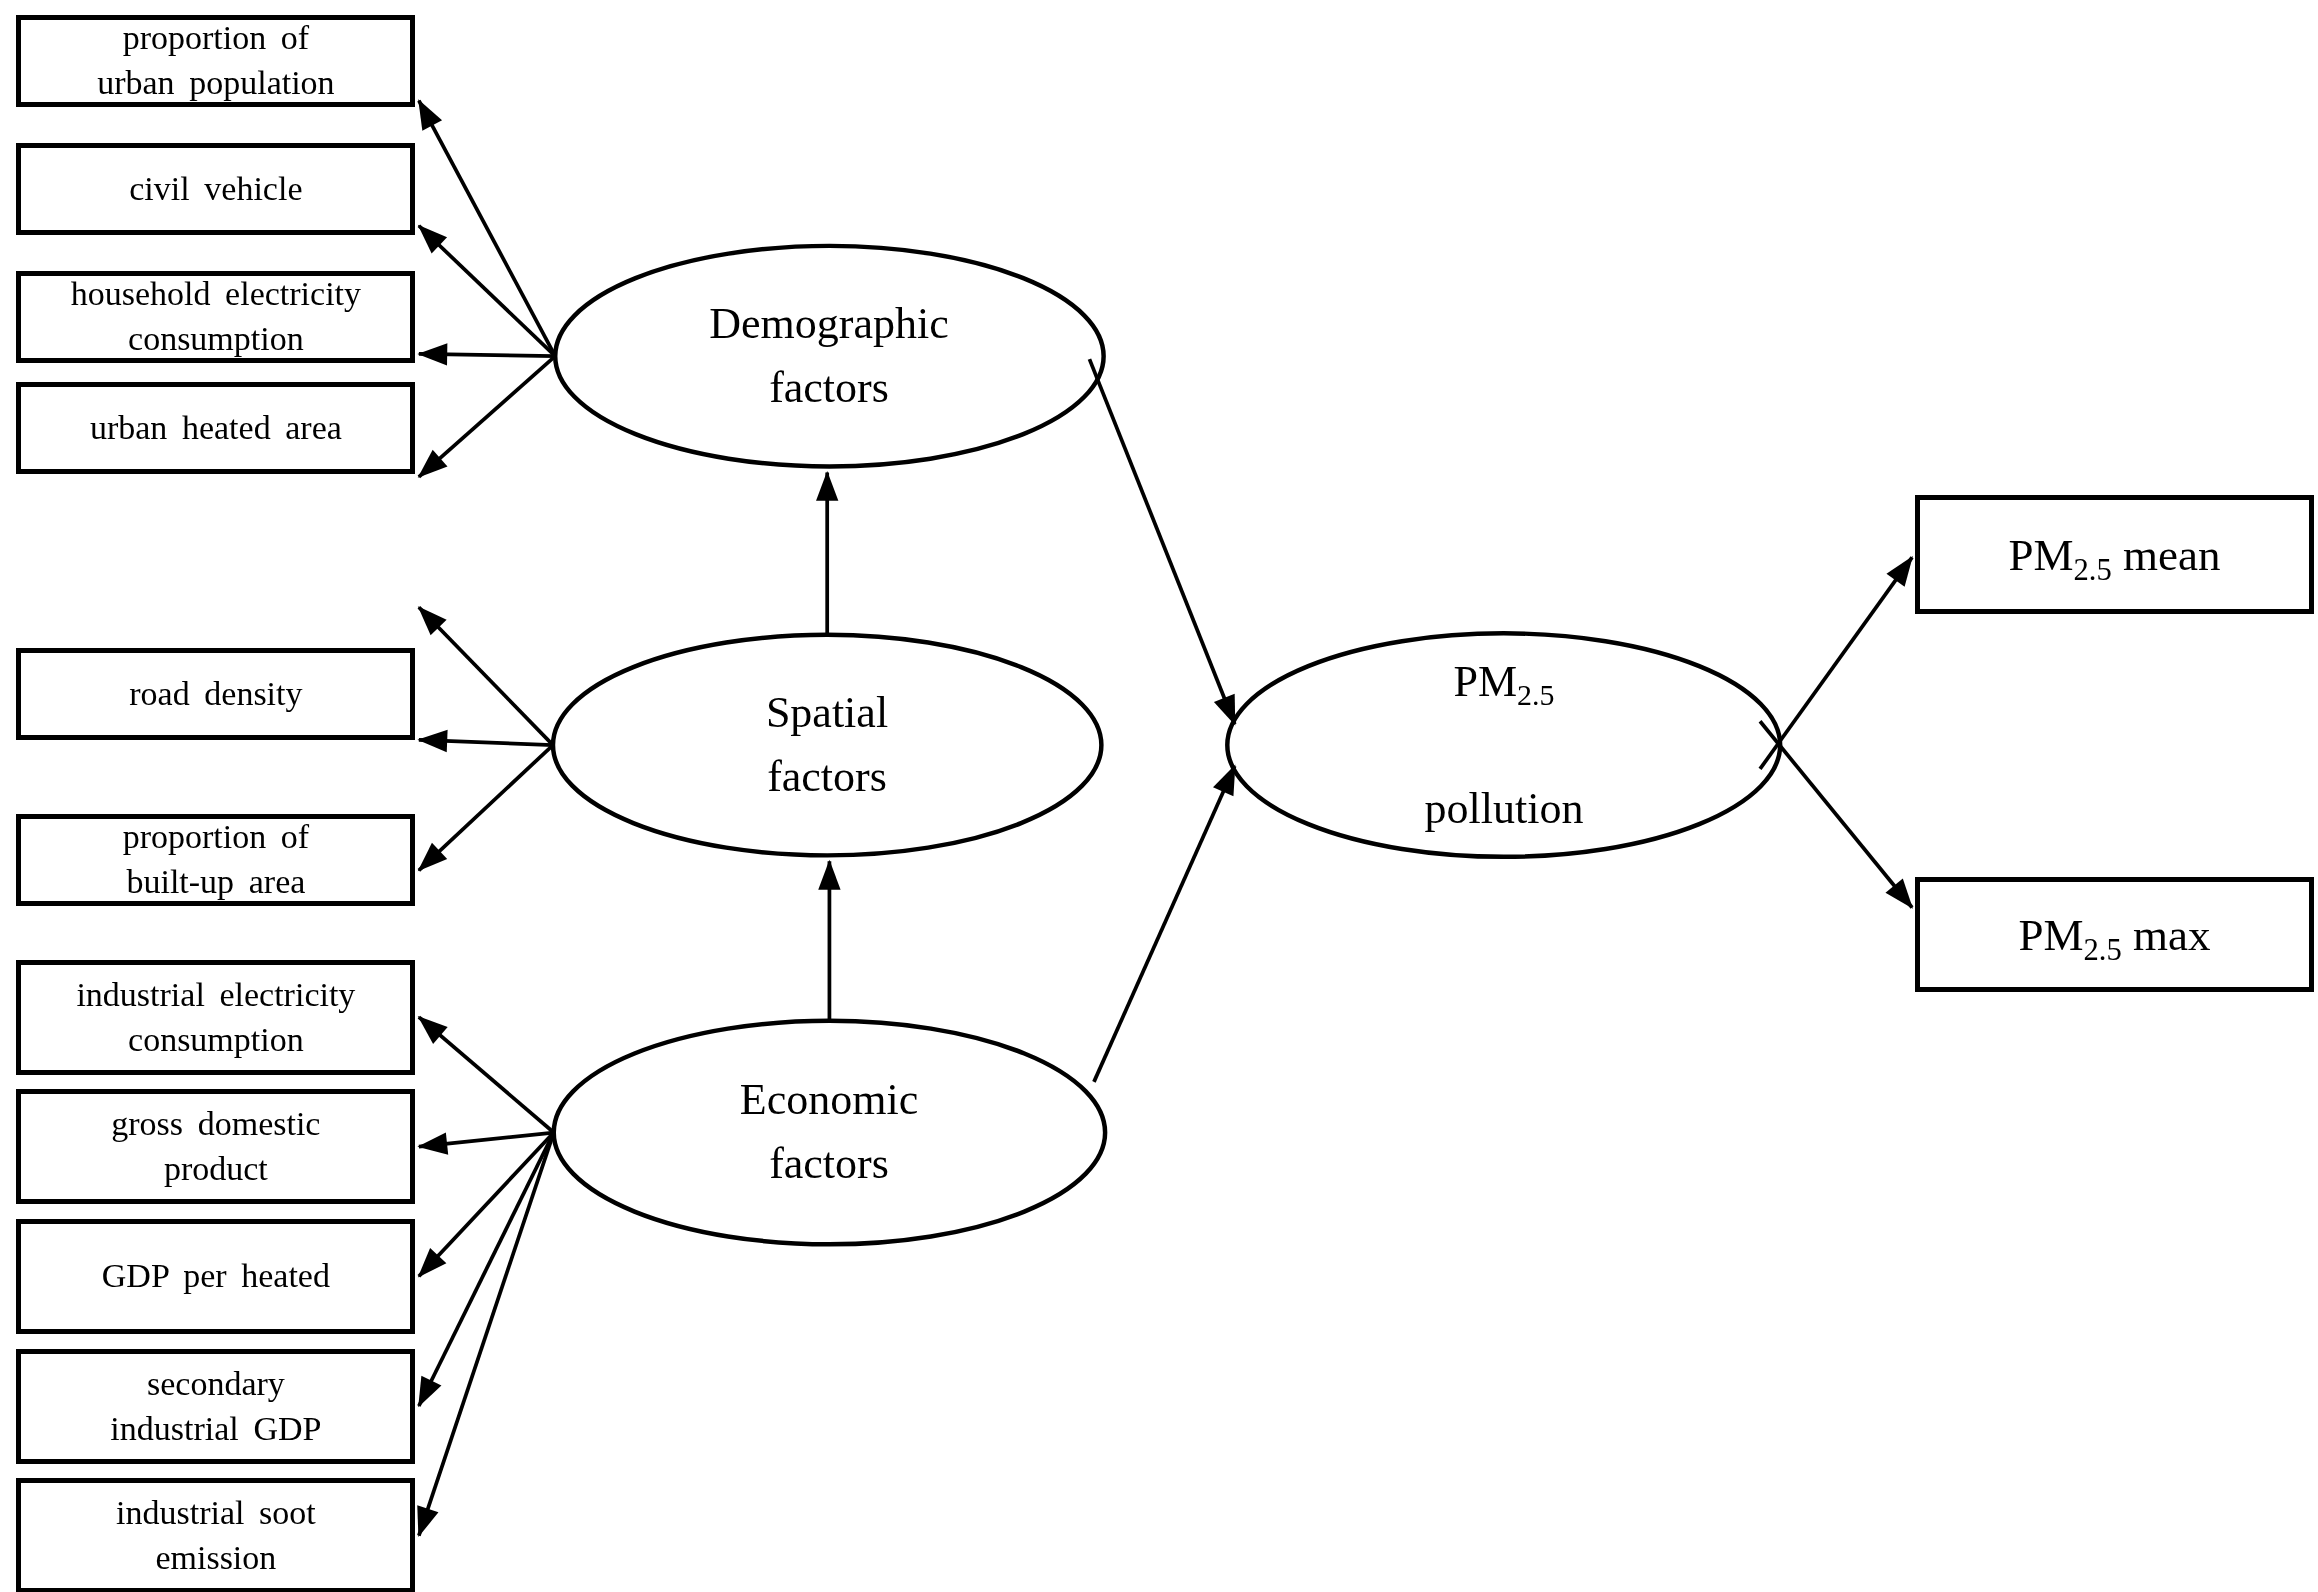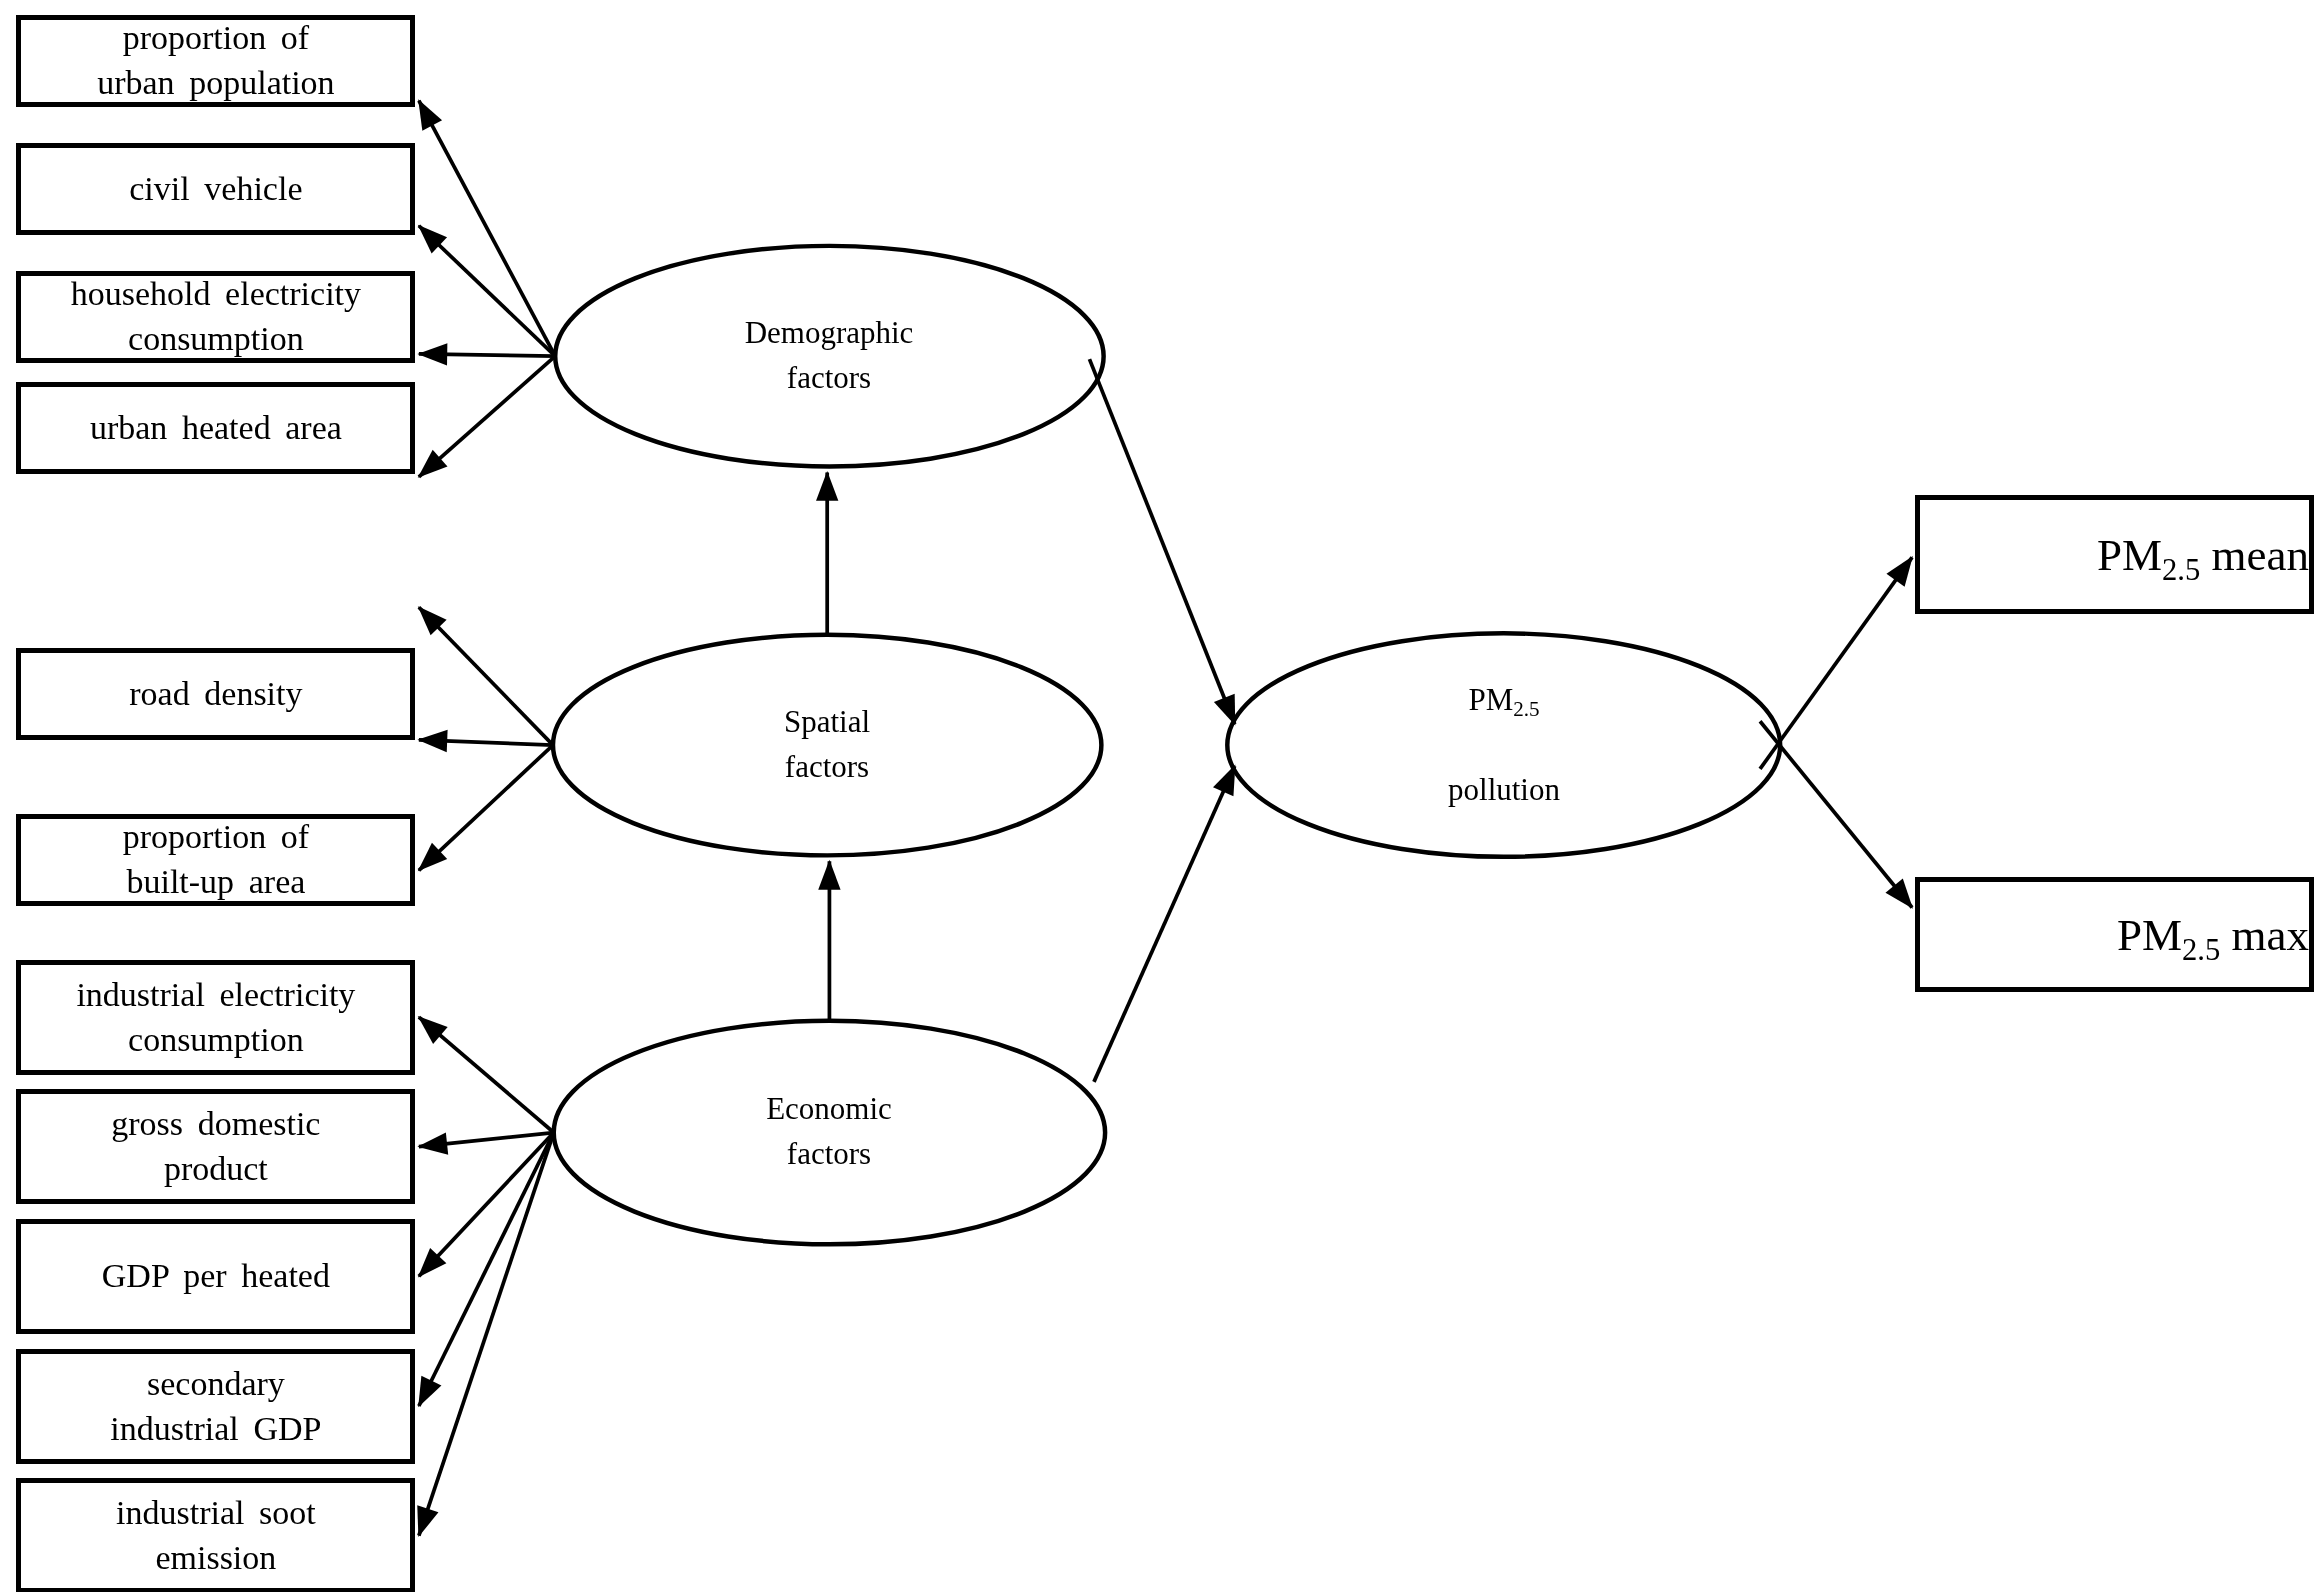--- a/index.html
+++ b/index.html
@@ -37,35 +37,35 @@
     line-height: 1.32;
     white-space: pre-line;
     word-spacing: 0.18em;
   }
   .ibox.h158 { height: 92px; }
   .ibox.h154 { height: 115px; }
   .elabel {
     position: absolute;
     transform: translate(-50%, -50%);
     text-align: center;
-    font-size: 31px;
+    font-size: 44px;
     line-height: 1.45;
     white-space: pre-line;
     word-spacing: 0.1em;
   }
   .obox {
     position: absolute;
     left: 1915px;
     width: 399px;
     border: 5.2px solid #000000;
     box-sizing: border-box;
     background: #ffffff;
     display: flex;
     align-items: center;
-    justify-content: flex-end;
+    justify-content: center;
     text-align: center;
     font-size: 45px;
   }
   sub.pmsub {
     font-size: 0.68em;
     line-height: 0;
     vertical-align: -0.32em;
   }
   .pmline { display: block; }
 </style>

